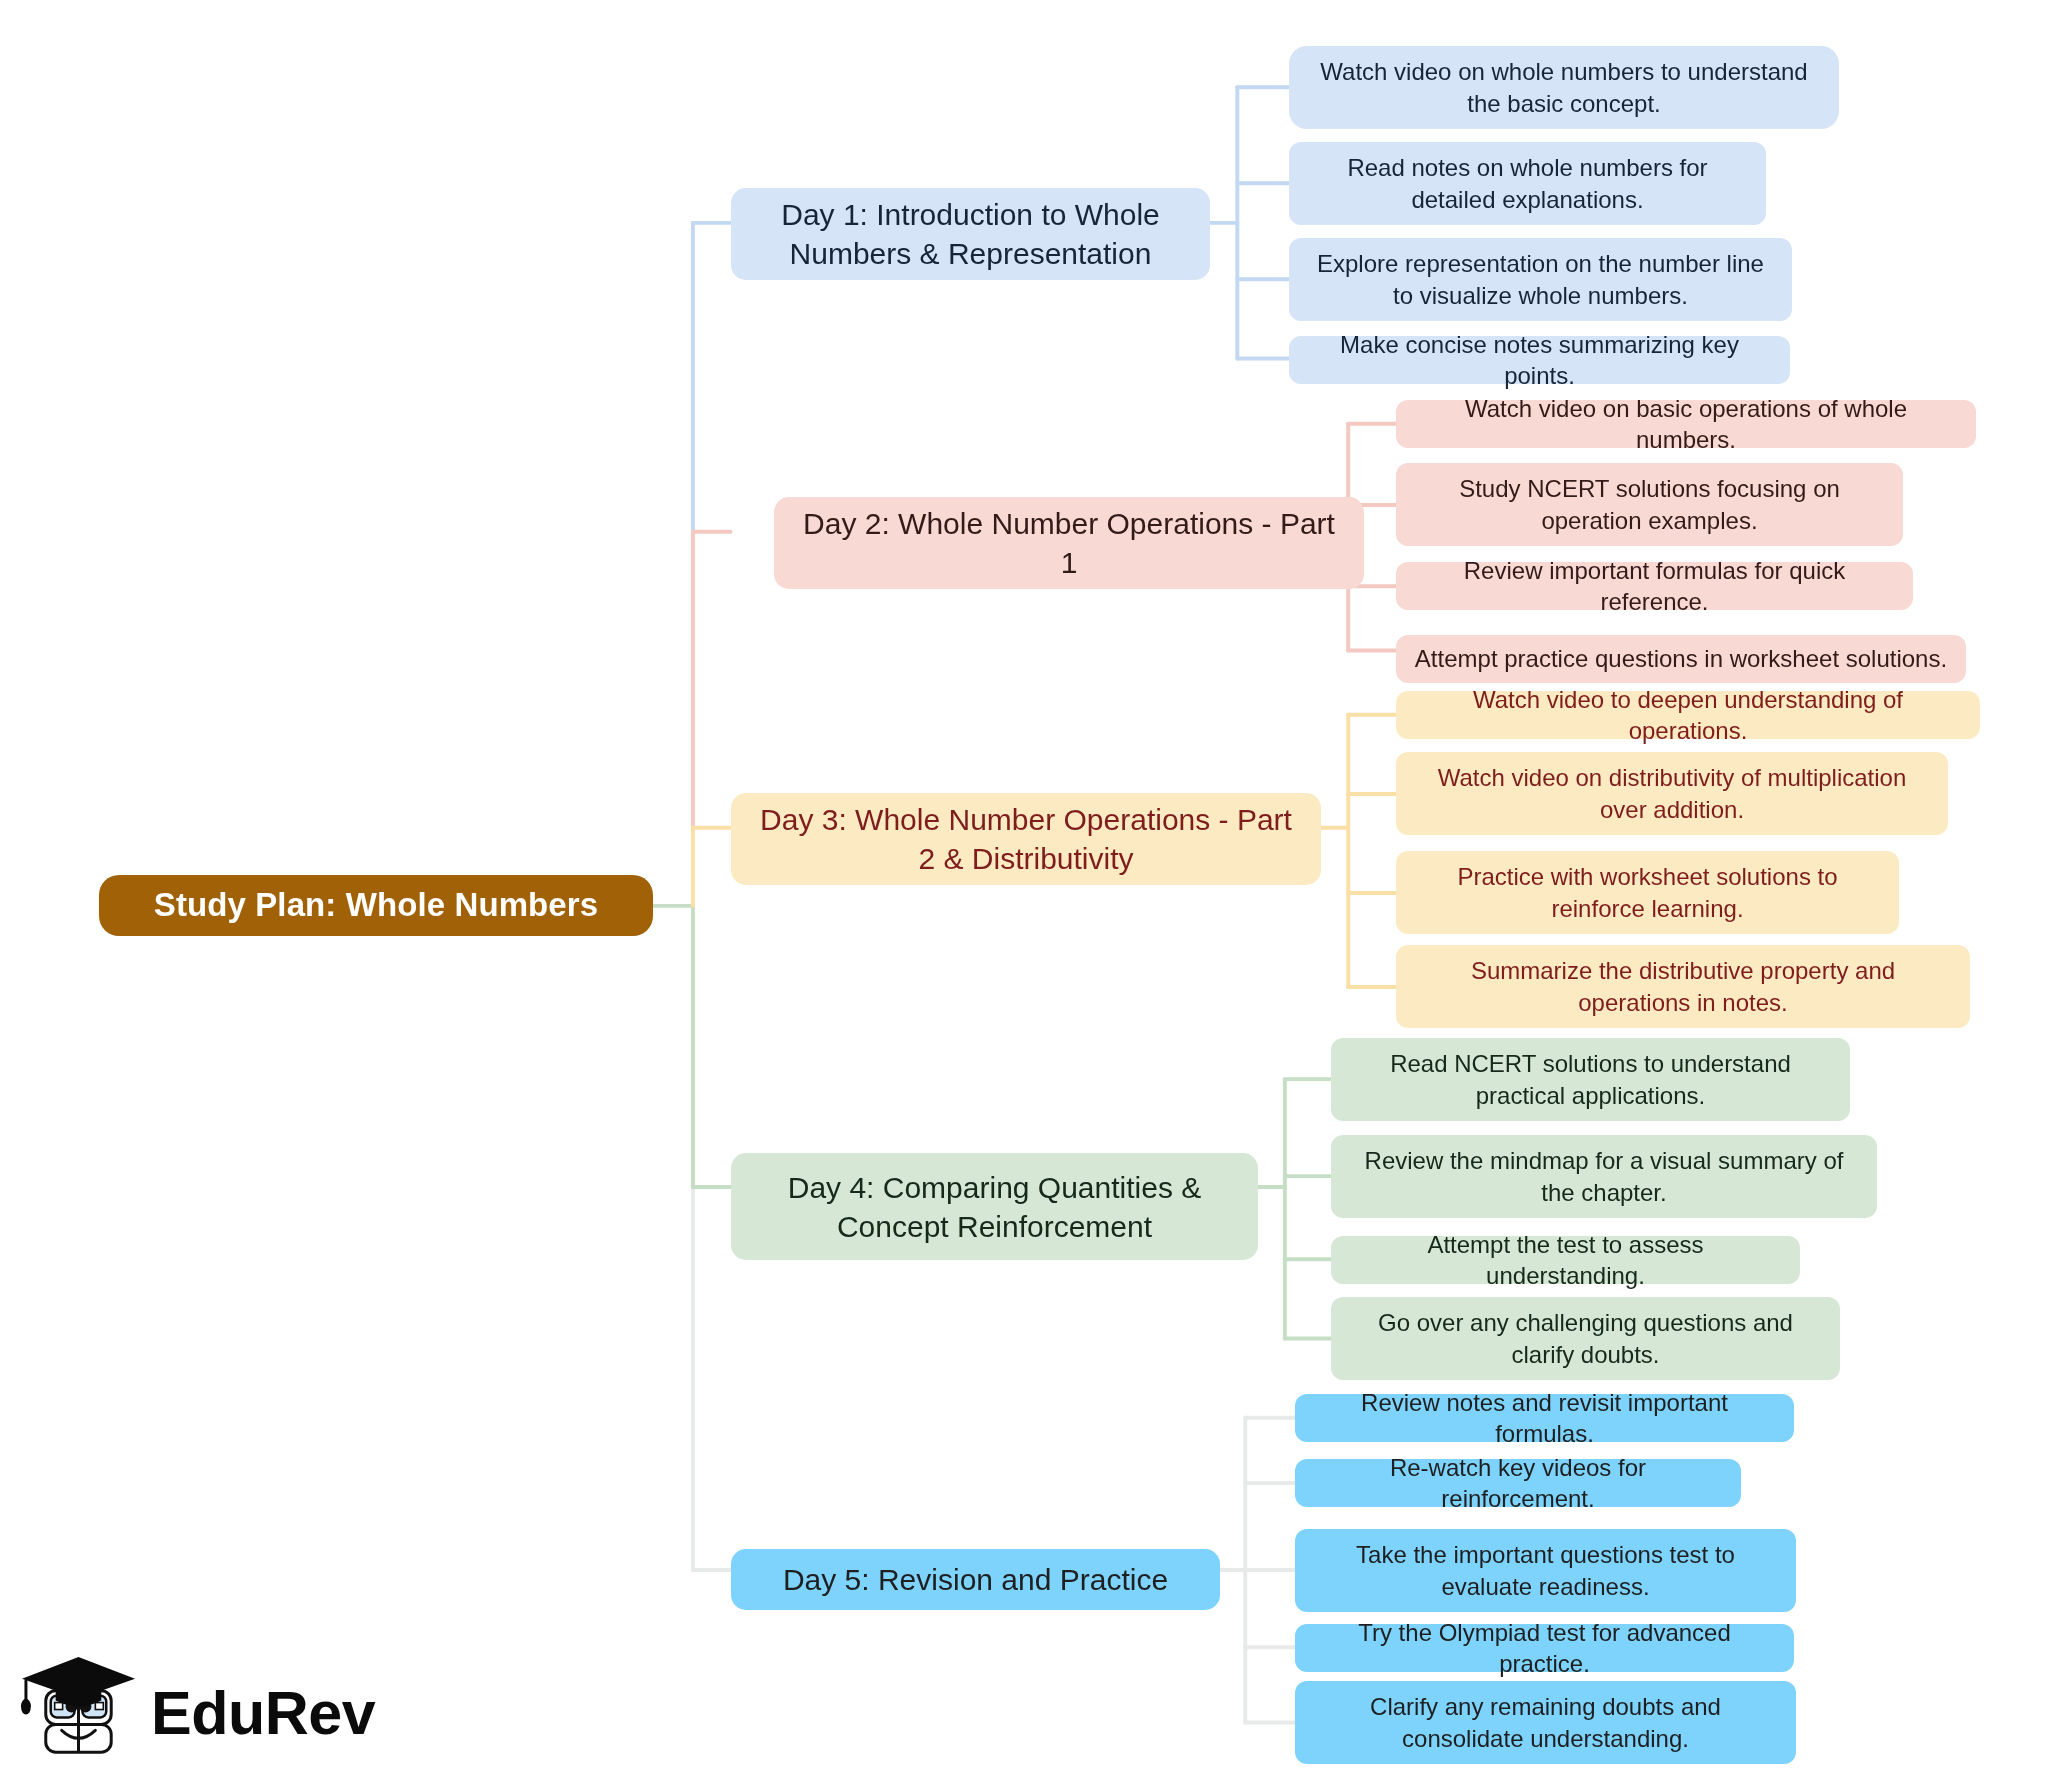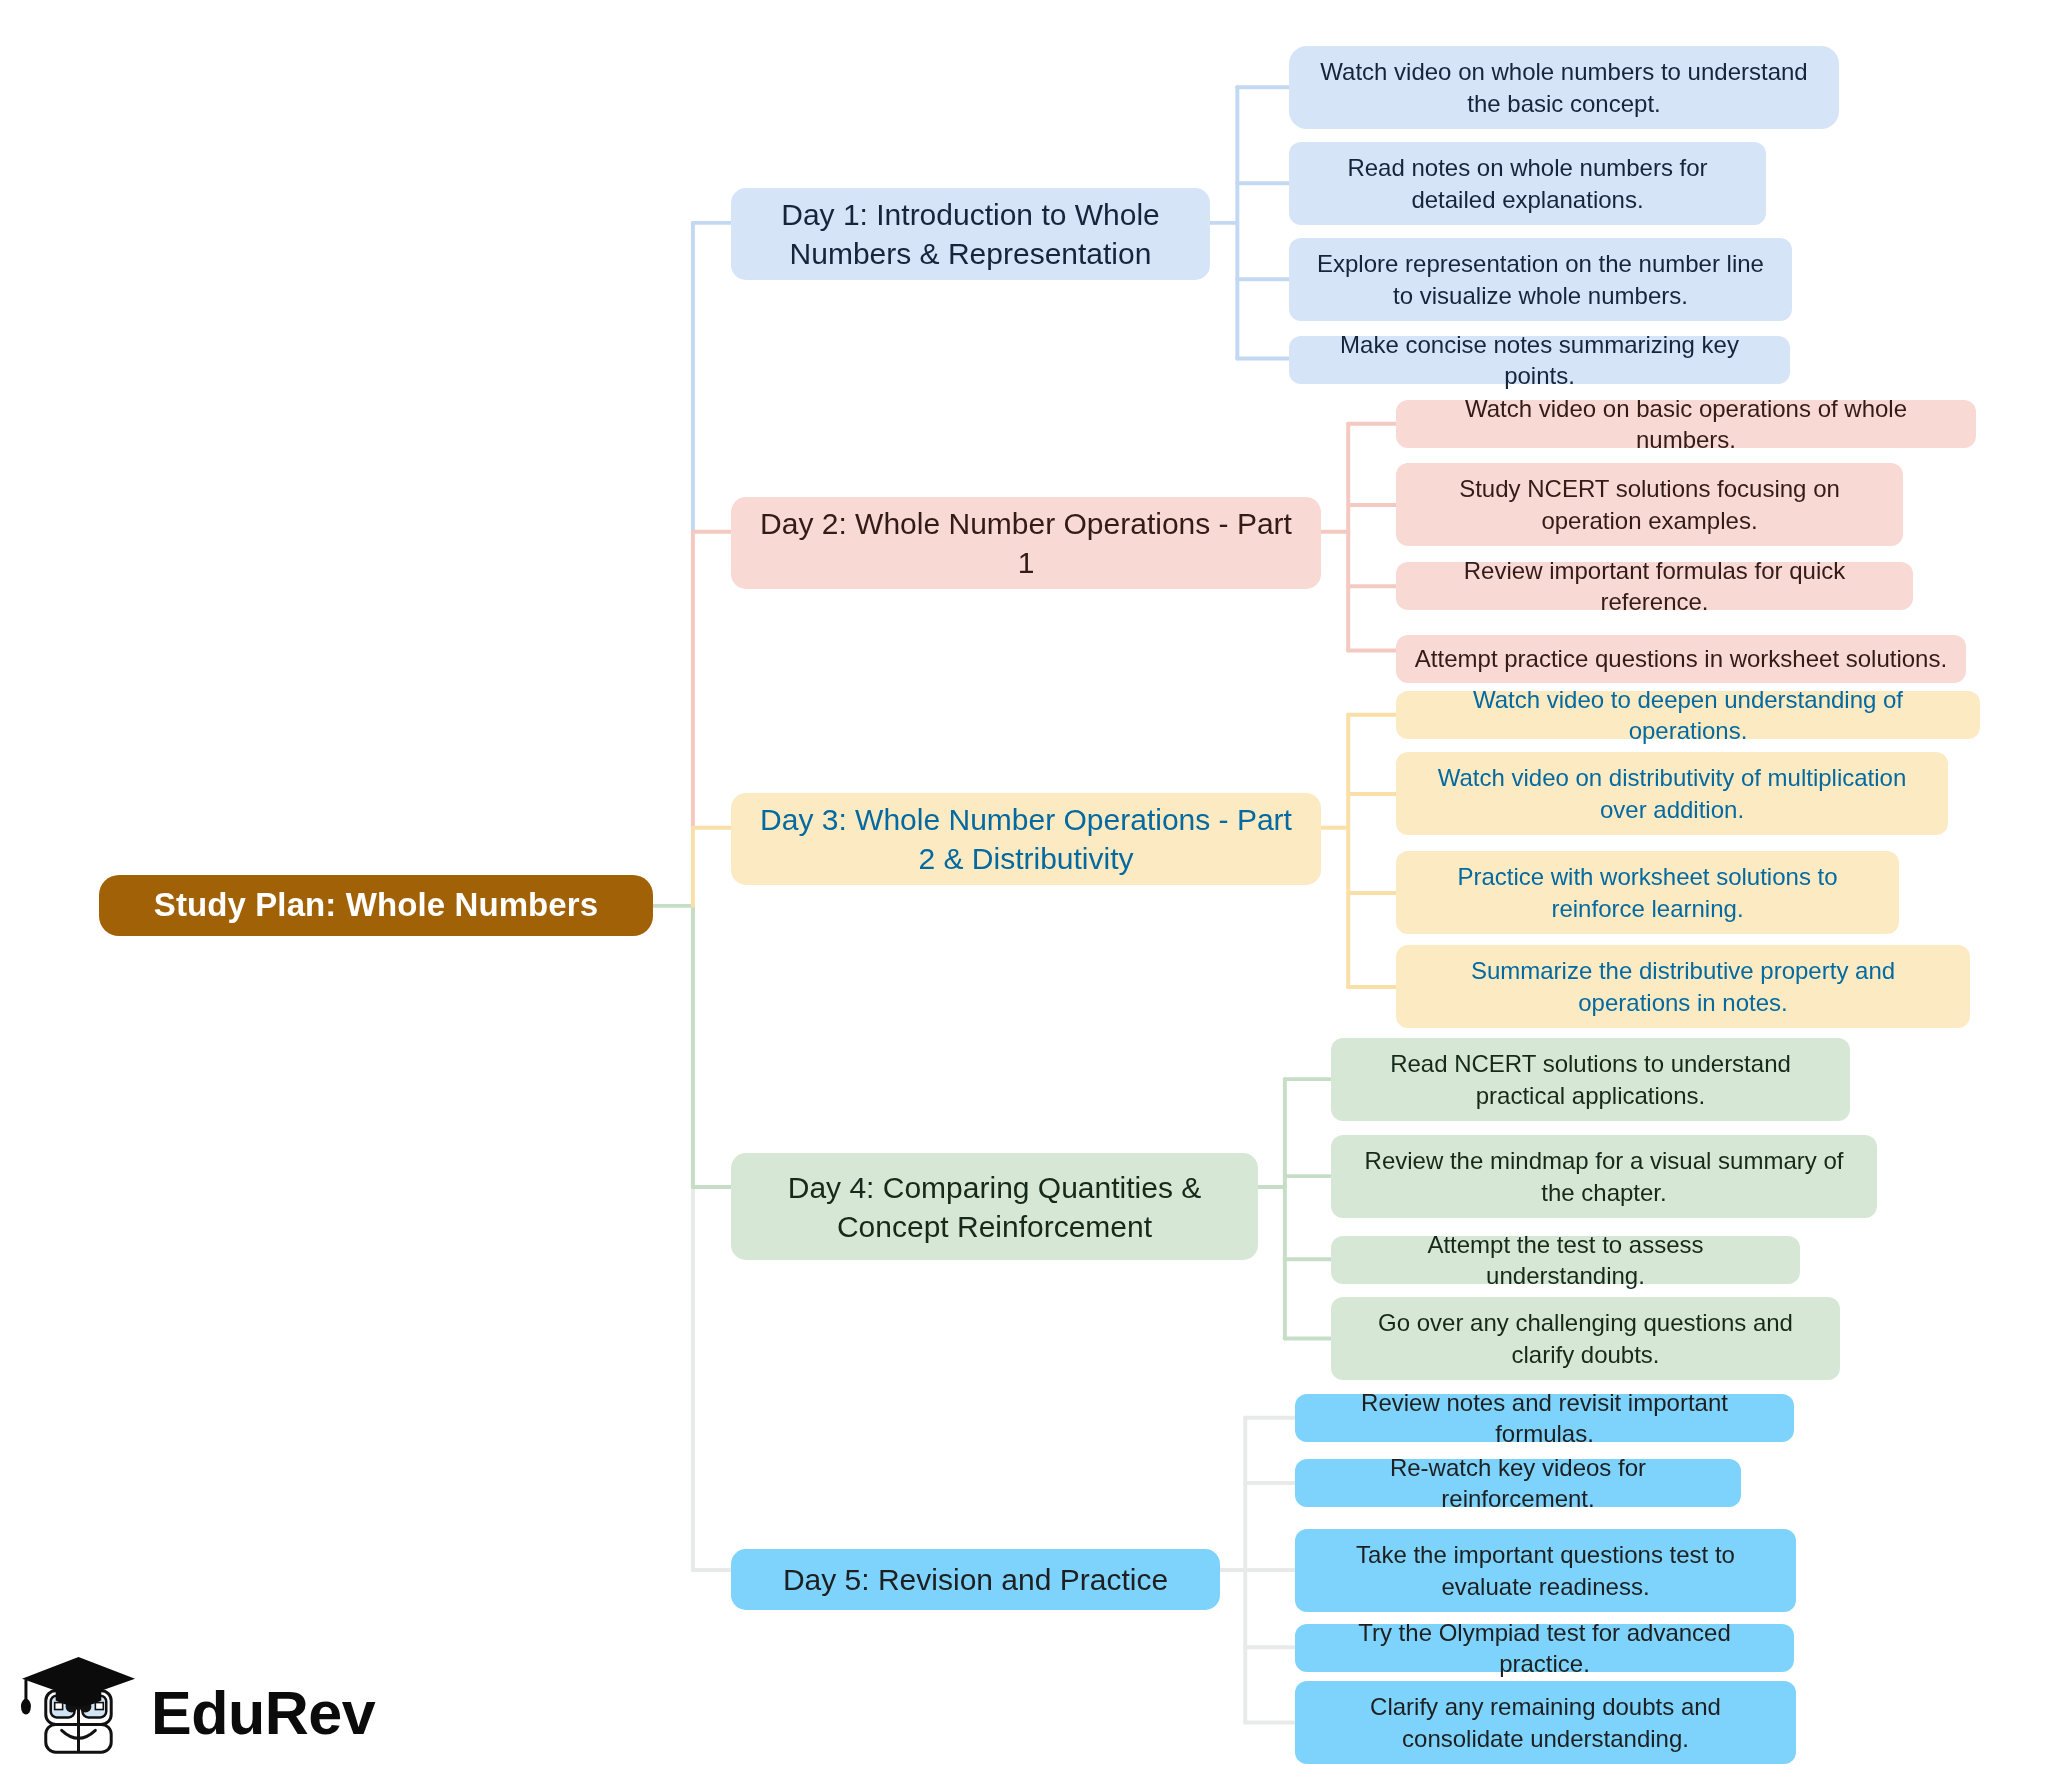--- a/index.html
+++ b/index.html
@@ -61,21 +61,21 @@
 
   .leaf-node {
     font-size: 24px;
     font-weight: normal;
     padding: 9px 18px;
     border-radius: 12px;
   }
 
   .c-blue   { background: #d6e4f7; color: #17243a; }
   .c-pink   { background: #f9d9d4; color: #331c18; }
-  .c-yellow { background: #fcebc2; color: #0369a1; }
+  .c-yellow { background: #fcebc2; color: #7f1d1d; }
   .c-green  { background: #d6e8d5; color: #16291a; }
   .c-gray   { background: #7dd3fc; color: #1d1f20; }
 
   
   #logo {
     position: absolute;
     left: 18px;
     top: 1651px;
     width: 396px;
     height: 124px;
@@ -163,21 +163,21 @@
   <div class="node leaf-node c-blue" style="left:1289px; top:142px; width:477px; height:83px;">
     <span>Read notes on whole numbers for detailed explanations.</span>
   </div>
   <div class="node leaf-node c-blue" style="left:1289px; top:238px; width:503px; height:83px;">
     <span>Explore representation on the number line to visualize whole numbers.</span>
   </div>
   <div class="node leaf-node c-blue" style="left:1289px; top:336px; width:501px; height:48px;">
     <span>Make concise notes summarizing key points.</span>
   </div>
 
-  <div class="node branch-node c-pink" style="left:731px; top:485px; width:590px; height:92px;">
+  <div class="node branch-node c-pink" style="left:774px; top:485px; width:590px; height:92px;">
     <span>Day 2: Whole Number Operations - Part 1</span>
   </div>
 
   <div class="node leaf-node c-pink" style="left:1396px; top:400px; width:580px; height:48px;">
     <span>Watch video on basic operations of whole numbers.</span>
   </div>
   <div class="node leaf-node c-pink" style="left:1396px; top:463px; width:507px; height:83px;">
     <span>Study NCERT solutions focusing on operation examples.</span>
   </div>
   <div class="node leaf-node c-pink" style="left:1396px; top:562px; width:517px; height:48px;">

